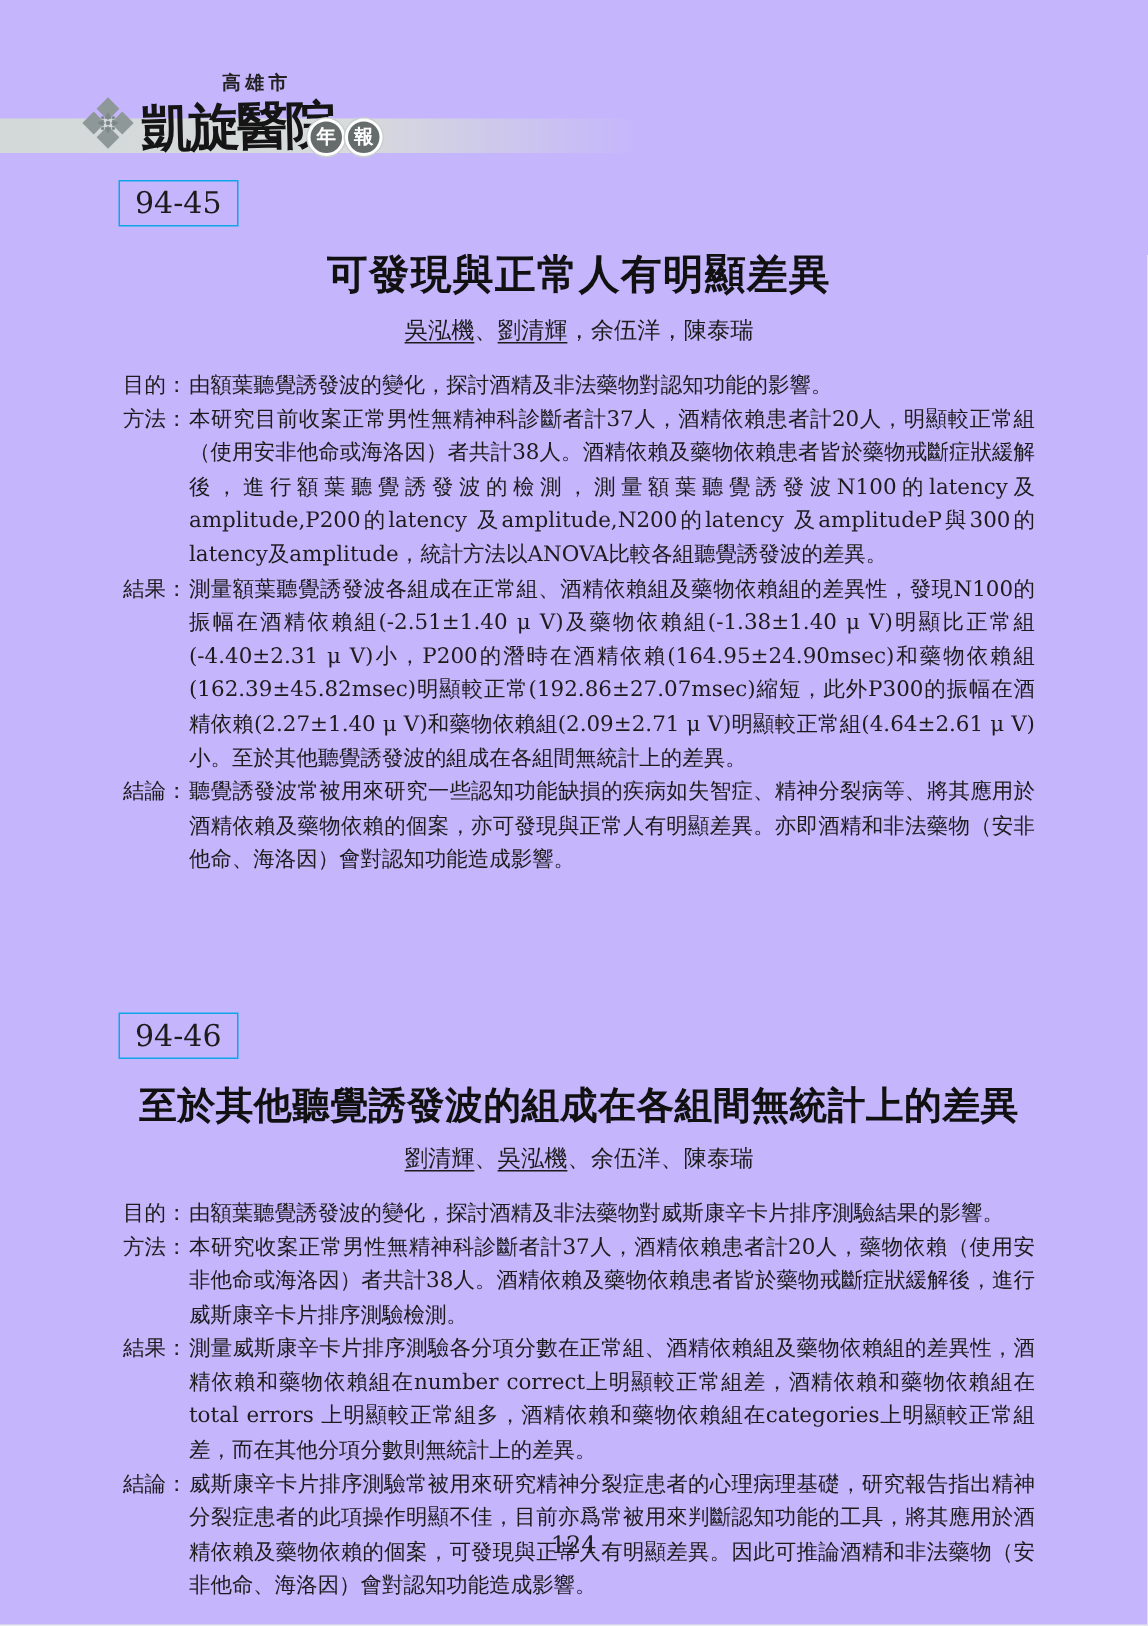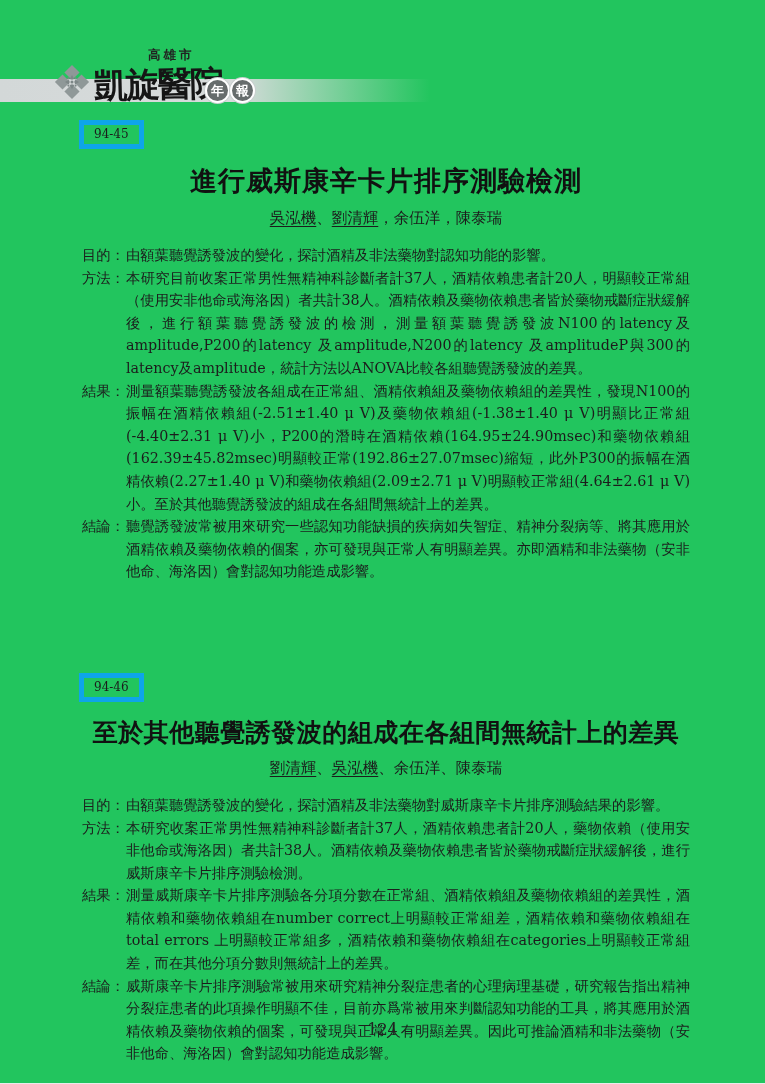--- a/index.html
+++ b/index.html
@@ -1,19 +1,19 @@
 <!DOCTYPE html>
 <html lang="zh-Hant"><head>
 <meta charset="utf-8">
 <style>
   html,body{margin:0;padding:0;background:#ffffff;}
   .page{
     position:relative;
     width:765px;height:1084px;
-    background:#22c55e;
+    background:#c4b5fd;
     font-family:"DejaVu Serif","Liberation Serif",serif;
     color:#1c1c1c;
     overflow:hidden;
   }
   
   .header{position:relative;height:120px;}
   .gradient-bar{
     position:absolute;top:79px;left:0;width:430px;height:23px;
     background:linear-gradient(90deg,#d3d8d8 0%,#d7dbdb 55%,rgba(215,219,219,0) 100%);
   }
@@ -30,22 +30,22 @@
   .badges{position:absolute;top:80px;left:207px;white-space:nowrap;}
   .badge{
     display:inline-block;width:21px;height:21px;border-radius:50%;
     background:#666c6c;color:#fff;font-size:13px;line-height:21px;
     text-align:center;font-weight:bold;margin-right:4px;
     box-shadow:0 0 0 2px #ffffff,0 0 0 3px #c9cfcf;
   }
   
   .content{padding:0 75px 0 82px;}
   .code-box{
-    display:inline-block;border:5px solid #0ea5e9;
-    padding:2px 10px 3px;font-size:12px;margin-left:-3px;
+    display:inline-block;border:1px solid #0ea5e9;
+    padding:2px 10px 3px;font-size:20px;margin-left:-3px;
   }
   .abstract-title{
     margin:14px 0 0;text-align:center;font-weight:bold;
     font-size:27px;letter-spacing:1px;color:#111;
   }
   .abstract-title.small{font-size:25px;letter-spacing:0.5px;}
   .authors{margin:9px 0 0;text-align:center;font-size:15.5px;}
   .authors .u{text-decoration:underline;text-underline-offset:3px;}
   .sections{margin-top:15px;}
   .section{
@@ -94,21 +94,21 @@
       <span class="badge">年</span><span class="badge">報</span>
     </div>
   </div>
 
   <div class="content">
 
     <section>
       <div class="code-box">
         <span>94-45</span>
       </div>
-      <h2 class="abstract-title">進行威斯康辛卡片排序測驗檢測</h2>
+      <h2 class="abstract-title">可發現與正常人有明顯差異</h2>
       <p class="authors"><span class="u">吳泓機</span><span>、</span><span class="u">劉清輝</span><span>，</span><span>余伍洋</span><span>，</span><span>陳泰瑞</span></p>
 
       <div class="sections">
         <div class="section">
           <span class="label">目的：</span>
           <span>由額葉聽覺誘發波的變化，探討酒精及非法藥物對認知功能的影響。</span>
         </div>
         <div class="section">
           <span class="label">方法：</span>
           <span>本研究目前收案正常男性無精神科診斷者計37人，酒精依賴患者計20人，明顯較正常組（使用安非他命或海洛因）者共計38人。酒精依賴及藥物依賴患者皆於藥物戒斷症狀緩解後，進行額葉聽覺誘發波的檢測，測量額葉聽覺誘發波N100的latency及amplitude,P200的latency 及amplitude,N200的latency 及amplitudeP與300的latency及amplitude，統計方法以ANOVA比較各組聽覺誘發波的差異。</span>

